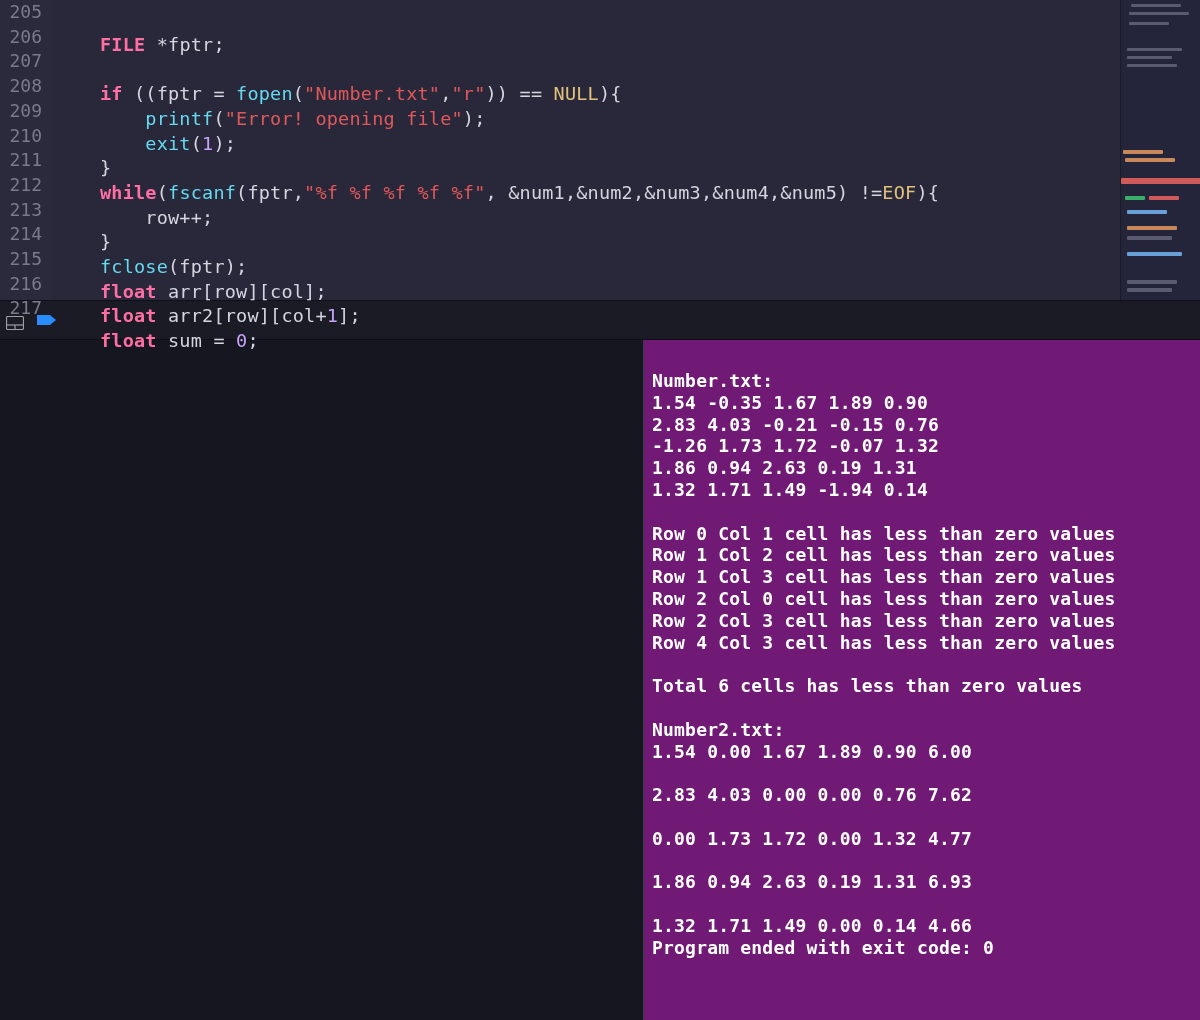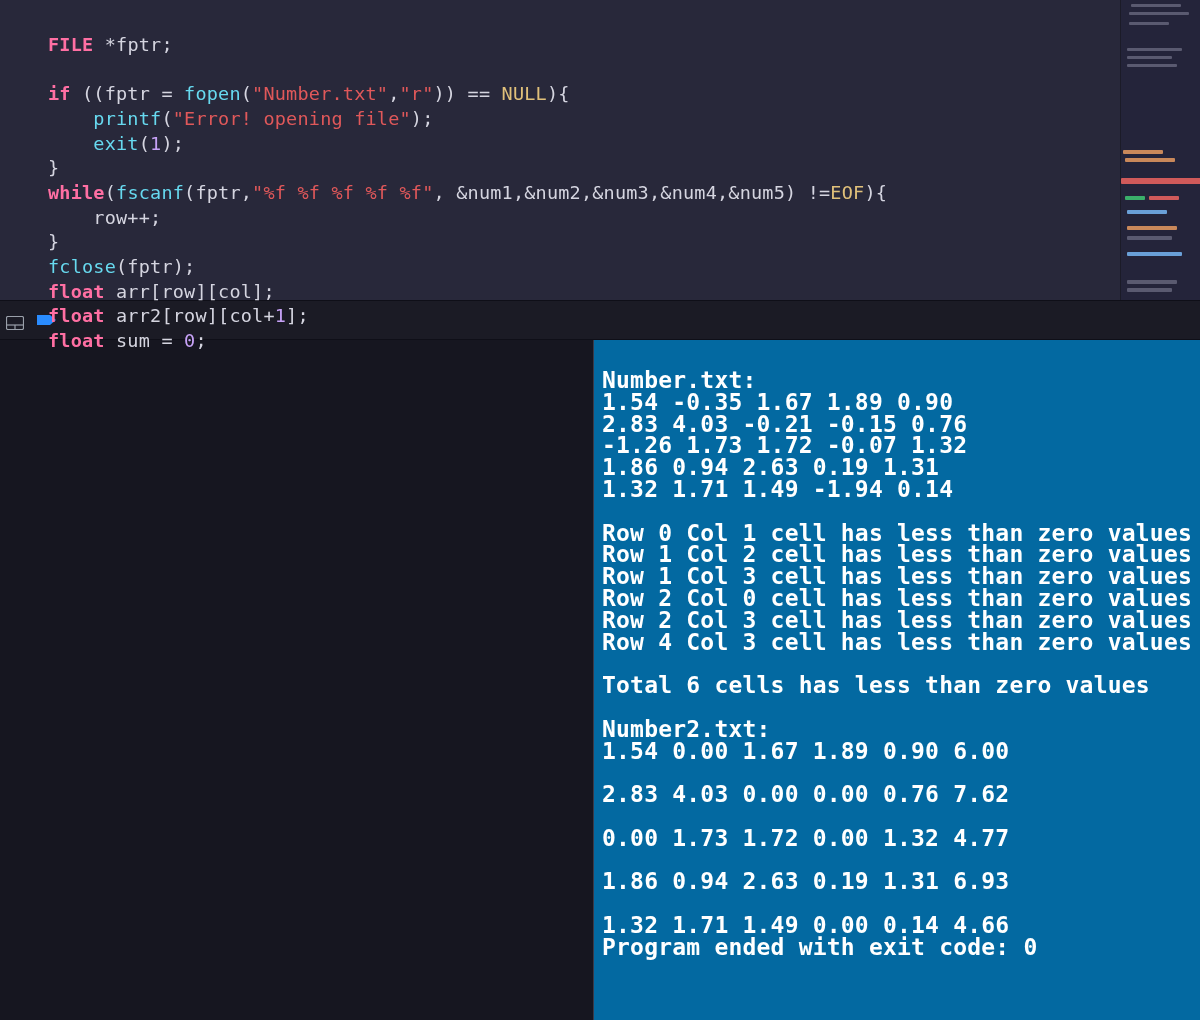--- a/index.html
+++ b/index.html
@@ -76,34 +76,49 @@
   }
   .left-pane {
     width: 644px;
     background: #161620;
     border-right: 1px solid #3a3a48;
   }
   .console {
     flex: 1;
     padding: 30px 8px 8px 8px;
     white-space: pre;
-    font-size: 23px;
+    font-size: 18px;
     line-height: 21.8px;
     color: #ffffff;
     font-weight: 600;
     letter-spacing: 0.2px;
-    background: #0369a1;
+    background: #701a75;
   }
   
   .mm-block { position:absolute; border-radius:1px; }
 </style>
 </head>
 <body>
 
 <div class="editor-area">
+  <div class="gutter">
+    <div>205</div>
+    <div>206</div>
+    <div>207</div>
+    <div>208</div>
+    <div>209</div>
+    <div>210</div>
+    <div>211</div>
+    <div>212</div>
+    <div>213</div>
+    <div>214</div>
+    <div>215</div>
+    <div>216</div>
+    <div>217</div>
+  </div>
   <div class="code">
 <span><span class="tok-type">FILE </span><span class="tok-ident">*fptr;</span></span>
 <span></span>
 <span><span class="tok-keyword">if </span><span class="tok-punct">((fptr = </span><span class="tok-func">fopen</span><span class="tok-punct">(</span><span class="tok-string">"Number.txt"</span><span class="tok-punct">,</span><span class="tok-string">"r"</span><span class="tok-punct">)) == </span><span class="tok-null">NULL</span><span class="tok-punct">){</span></span>
 <span><span>    </span><span class="tok-func">printf</span><span class="tok-punct">(</span><span class="tok-string">"Error! opening file"</span><span class="tok-punct">);</span></span>
 <span><span>    </span><span class="tok-func">exit</span><span class="tok-punct">(</span><span class="tok-num">1</span><span class="tok-punct">);</span></span>
 <span><span class="tok-punct">}</span></span>
 <span><span class="tok-keyword">while</span><span class="tok-punct">(</span><span class="tok-func">fscanf</span><span class="tok-punct">(fptr,</span><span class="tok-string">"%f %f %f %f %f"</span><span class="tok-punct">, &amp;num1,&amp;num2,&amp;num3,&amp;num4,&amp;num5) !=</span><span class="tok-eof">EOF</span><span class="tok-punct">){</span></span>
 <span><span class="tok-ident">    row++;</span></span>
 <span><span class="tok-punct">}</span></span>

